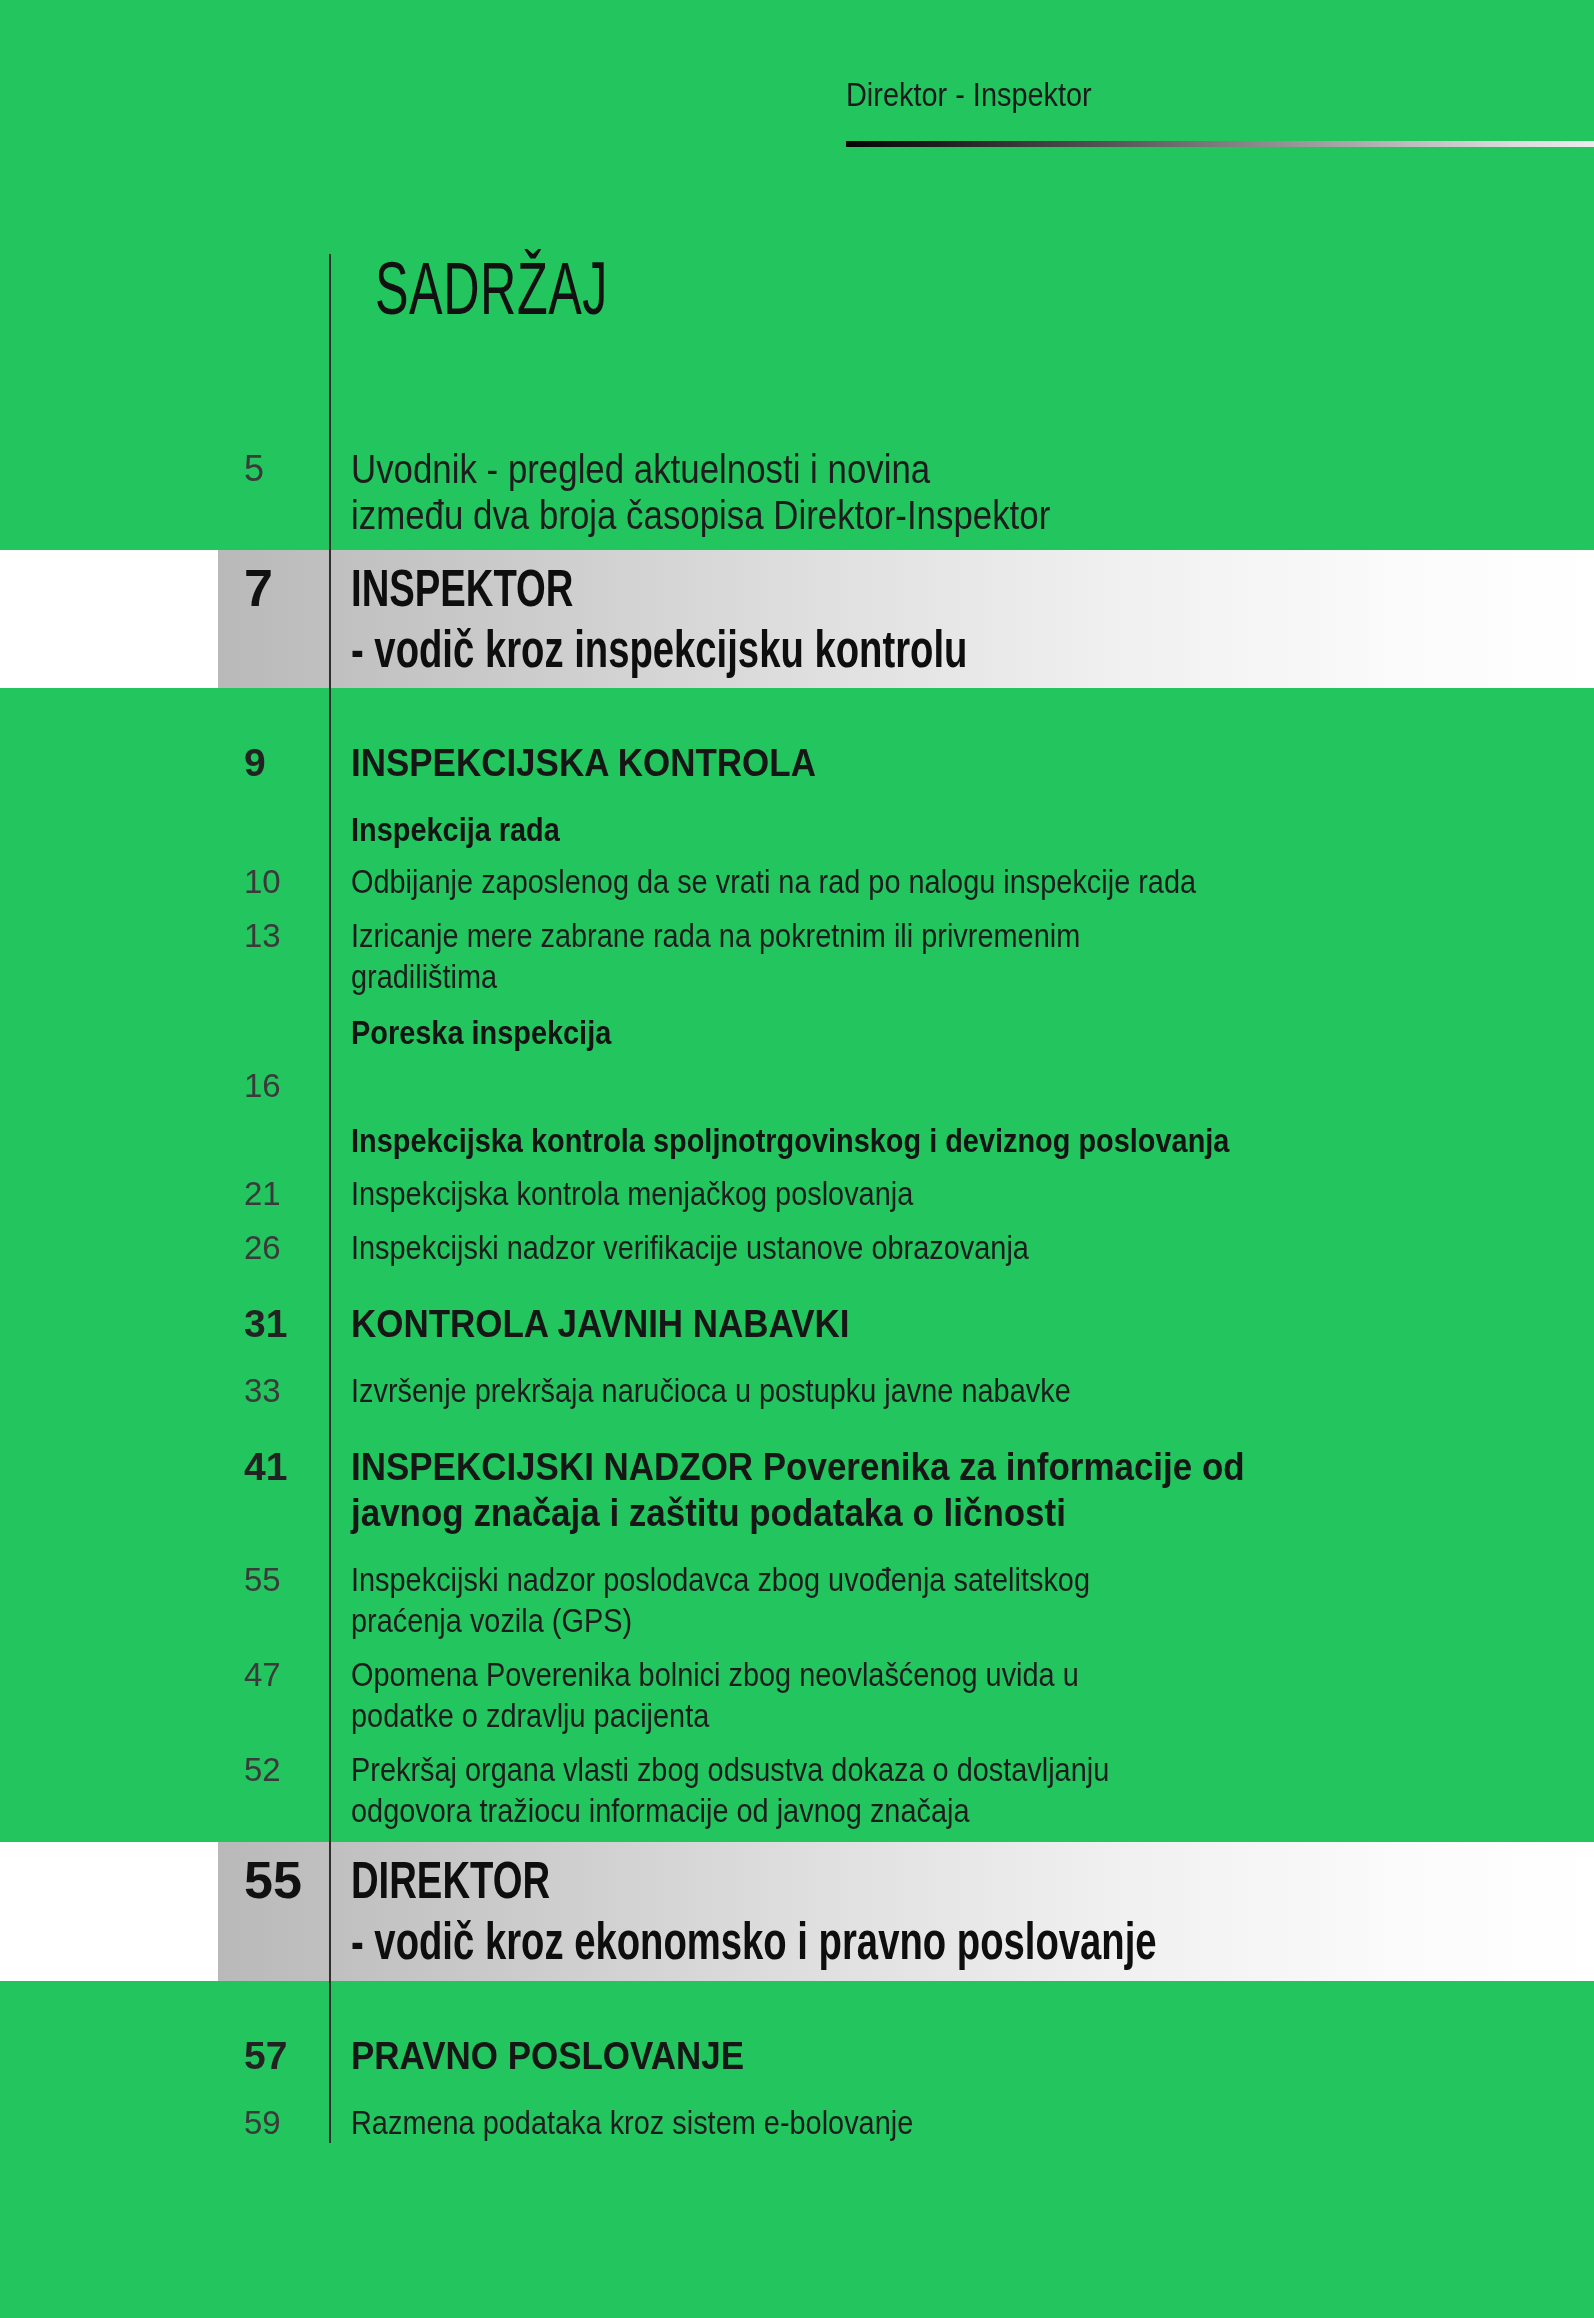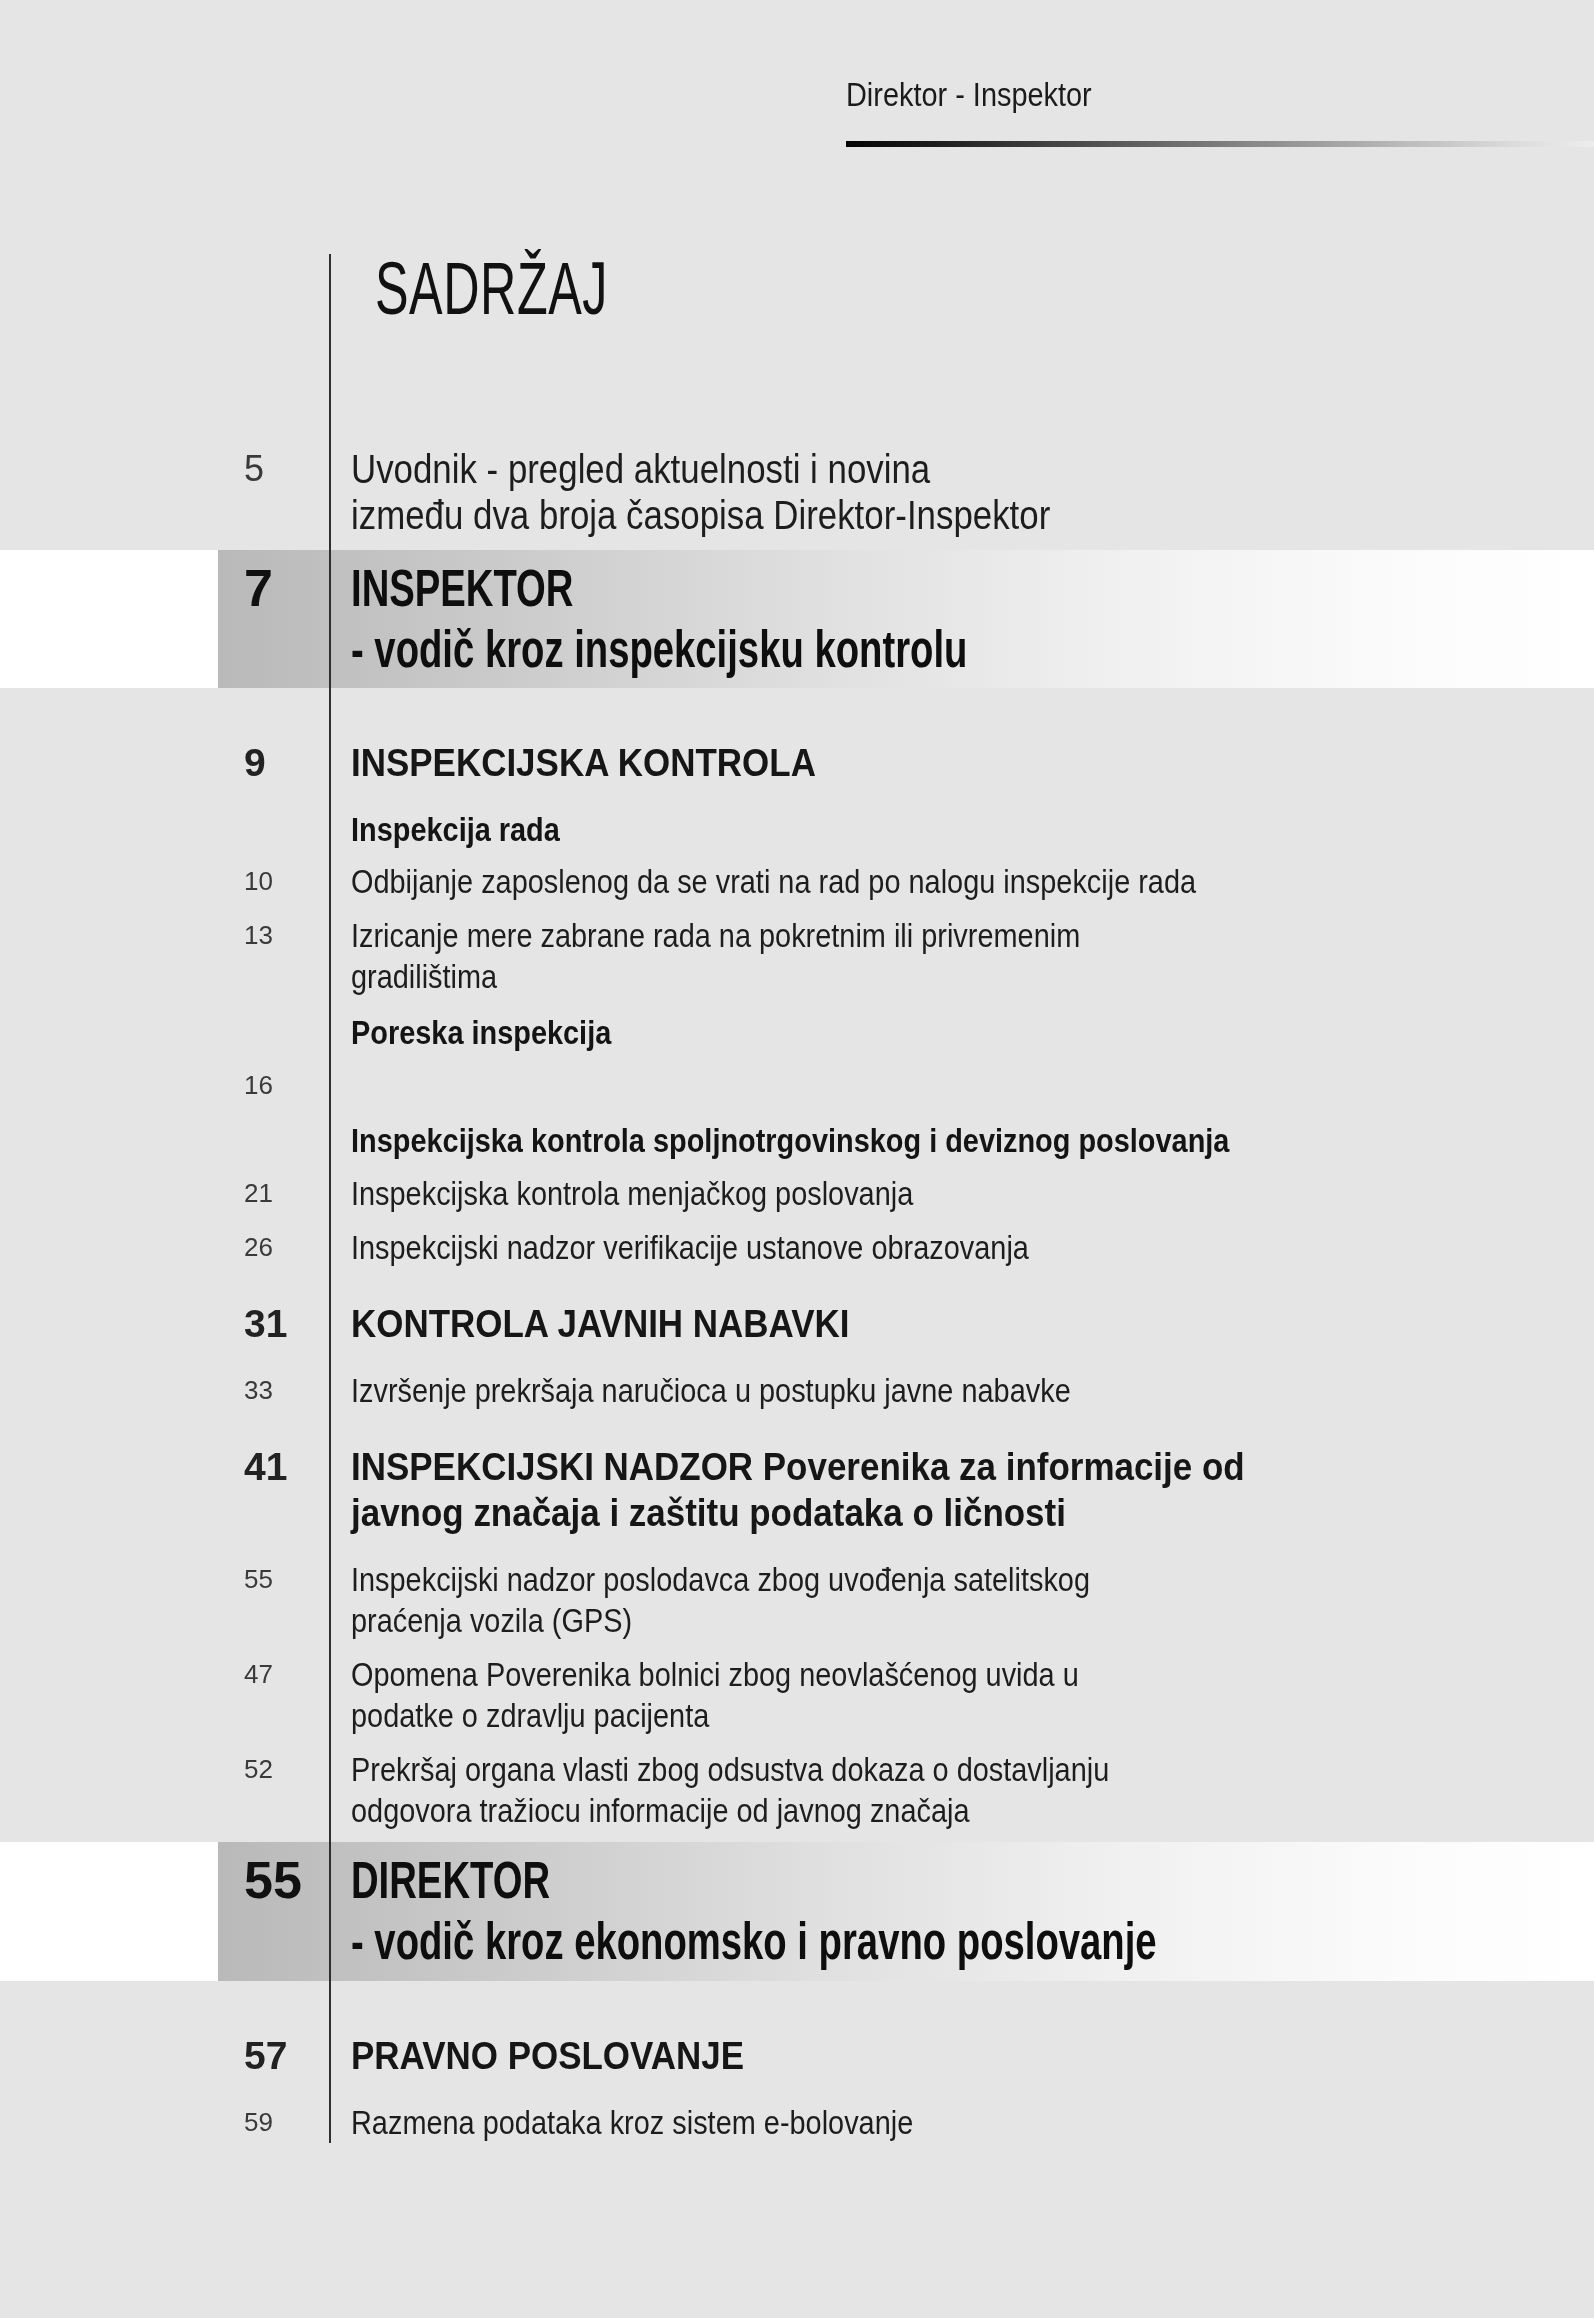--- a/index.html
+++ b/index.html
@@ -1,19 +1,19 @@
 <!DOCTYPE html>
 <html style="font-size:13px"><head>
 <meta charset="utf-8">
 <style>
   html,body{margin:0;padding:0;background:#ffffff;}
   .page{
     position:relative;
     width:1594px;height:2319px;
-    background:#e5e5e5;
+    background:#22c55e;
     overflow:hidden;
     font-family:"Liberation Sans","DejaVu Sans",sans-serif;
     color:#1c1c1c;
   }
   
   .hdr{position:relative;height:147px;}
   .hdr-title{
     position:absolute;left:846px;top:75px;
     font-size:34px;line-height:39px;color:#1b1b1b;
     white-space:nowrap;
@@ -27,21 +27,21 @@
   
   .toc{position:relative;margin-top:105px;}
   .vline{position:absolute;left:329px;top:1.6px;bottom:0;width:1.6px;background:#2f2f2f;z-index:2;}
   .toc-title{margin:0 0 120px 375px;font-weight:400;}
   .toc-title .cond{font-size:74px;line-height:74px;transform:scaleX(.68);letter-spacing:0.8px;color:#111;}
   
   .row{display:grid;grid-template-columns:331px 1fr;margin:13px 0 0 0;position:relative;}
   .num{padding-left:244px;color:#3a3a3a;}
   .text{padding-left:20px;color:#1d1d1d;}
   
-  .normal .num{font-size:26px;line-height:41px;}
+  .normal .num{font-size:33px;line-height:41px;}
   .normal .text .cond{font-size:34px;line-height:41px;transform:scaleX(.85);}
   
   .lead{margin-top:0;}
   .lead .num{font-size:36px;line-height:46px;}
   .lead .text .cond{font-size:41px;line-height:46px;transform:scaleX(.85);}
   
   .subsection{margin-top:14.7px;}
   .subsection .text .cond{font-size:34px;line-height:41px;font-weight:700;transform:scaleX(.85);color:#141414;}
   
   .section{margin-top:33px;}

